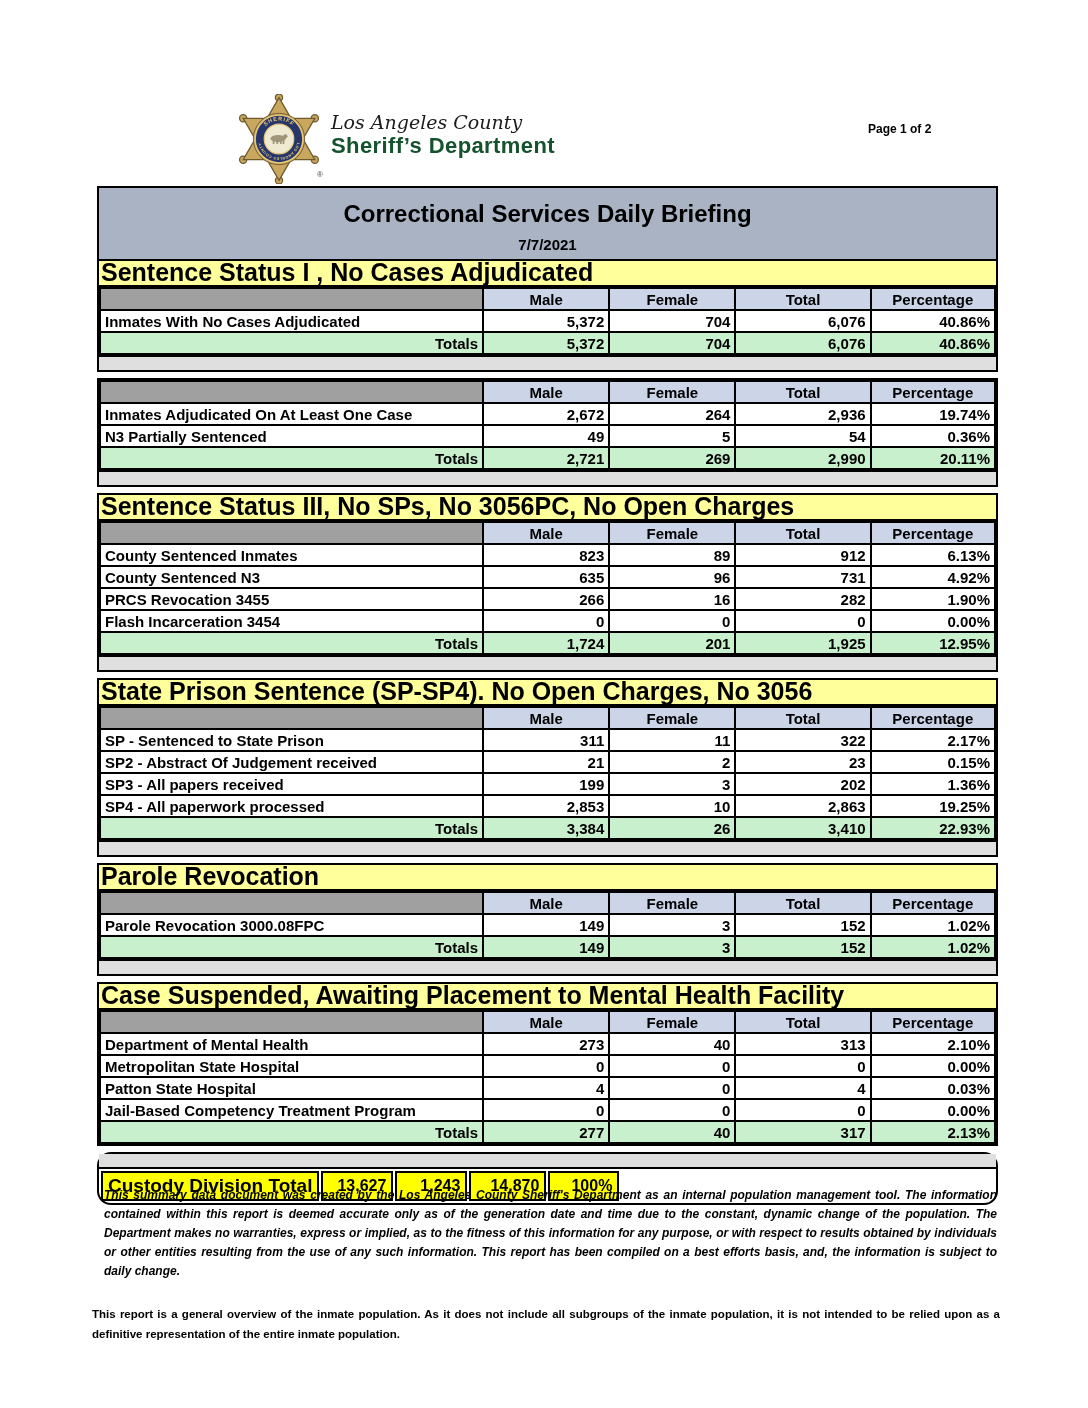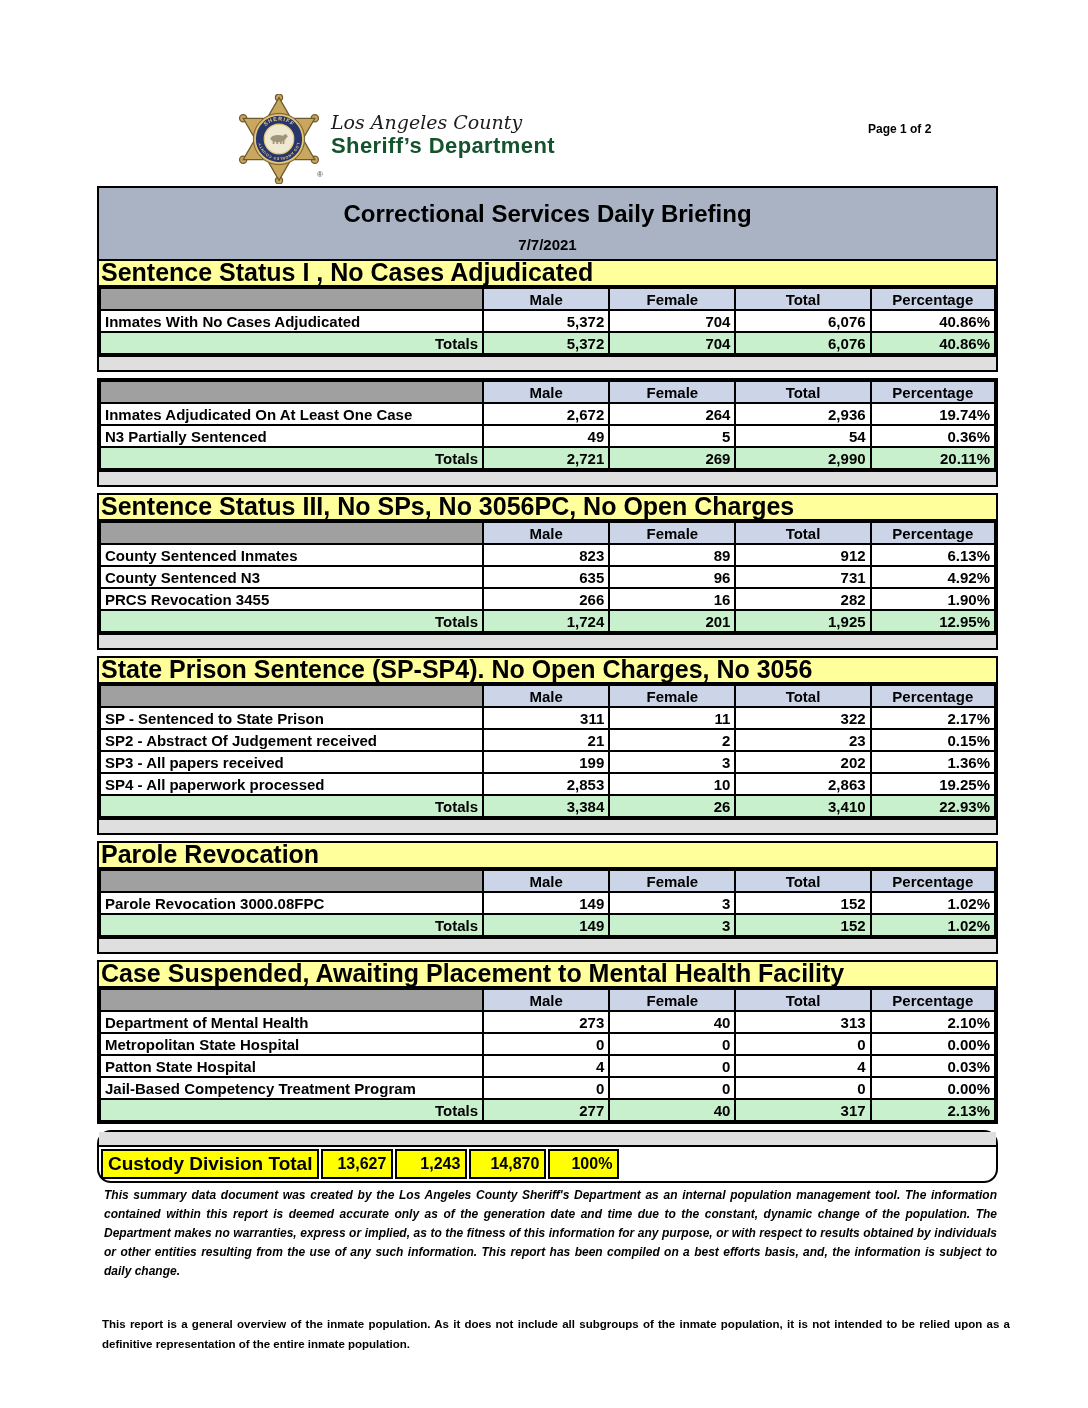--- a/index.html
+++ b/index.html
@@ -48,21 +48,21 @@
     height:26px;font-weight:bold;padding:0 5px;white-space:nowrap;}
   td.grand-lbl{text-align:right;font-size:19px;}
   td.grand-num{text-align:right;font-size:16px;}
 
   
   .disclaimer{
     position:absolute;left:100px;top:1182px;width:893px;margin:4px;
     font-size:12px;font-weight:bold;font-style:italic;line-height:19px;text-align:justify;
   }
   .note{
-    position:absolute;left:90px;top:1302px;width:908px;margin:12px;
+    position:absolute;left:90px;top:1302px;width:908px;margin:2px;
     font-size:11.5px;font-weight:bold;line-height:20px;text-align:justify;
   }
 </style>
 </head>
 <body>
 
 <div>
 
   <svg class="badge" viewBox="0 0 100 100" aria-hidden="true">
     <defs>
@@ -242,20 +242,27 @@
   </tr>
 
   <tr class="data-row">
     <td class="lbl">PRCS Revocation 3455</td>
     <td class="num">266</td>
     <td class="num">16</td>
     <td class="num">282</td>
     <td class="num">1.90%</td>
   </tr>
 
+  <tr class="data-row">
+    <td class="lbl">Flash Incarceration 3454</td>
+    <td class="num">0</td>
+    <td class="num">0</td>
+    <td class="num">0</td>
+    <td class="num">0.00%</td>
+  </tr>
 </tbody>
       <tbody>
         <tr class="totals-row">
           <td class="totals-lbl">Totals</td>
           <td class="num">1,724</td>
           <td class="num">201</td>
           <td class="num">1,925</td>
           <td class="num">12.95%</td>
         </tr>
       </tbody>

